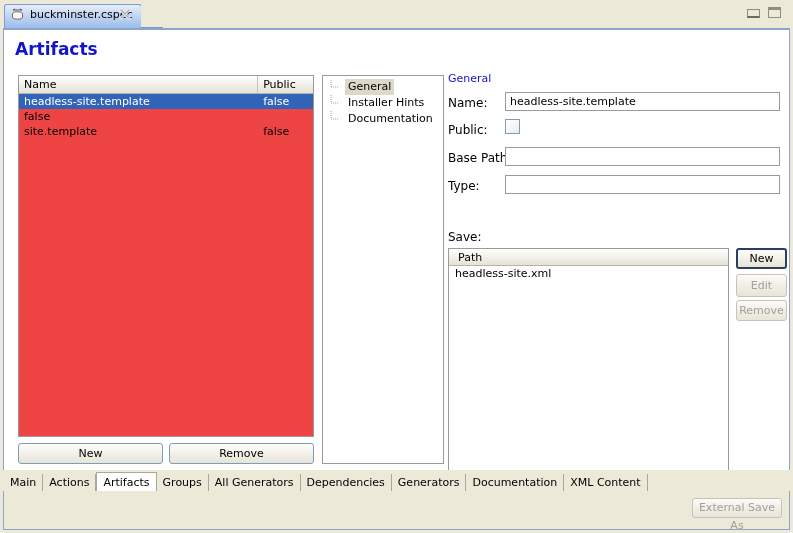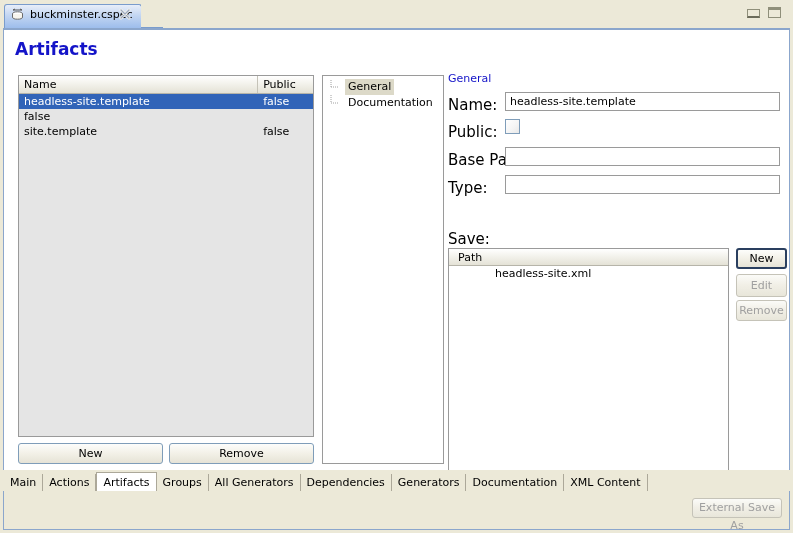--- a/index.html
+++ b/index.html
@@ -88,21 +88,21 @@
     position: absolute; left: 11px; top: 9px;
     font-size: 17px; font-weight: bold;
     color: #1414c8;
     letter-spacing: 0px;
   }
 
   
   #left-table {
     position: absolute; left: 14px; top: 45px;
     width: 296px; height: 362px;
-    background: #e5e5e5;
+    background: #ef4444;
     border: 1px solid #9a9a9a;
     box-sizing: border-box;
     overflow: hidden;
   }
   .th-row {
     display: flex; height: 17px;
     background: linear-gradient(to bottom, #ffffff 0%, #f2f1ea 50%, #e4e2d6 100%);
     border-bottom: 1px solid #b6b4a9;
   }
   .th {
@@ -195,21 +195,21 @@
   #right-panel {
     position: absolute; left: 444px; top: 42px;
     width: 332px; height: 395px;
   }
   #group-general {
     position: absolute; left: 0; top: 0;
     font-size: 11px; color: #1414c8;
   }
   .flabel {
     position: absolute;
-    font-size: 15px; color: #000;
+    font-size: 12px; color: #000;
     white-space: nowrap;
   }
   .finput {
     position: absolute;
     background: #ffffff;
     border: 1px solid #9a9a9a;
     box-sizing: border-box;
     font-family: "DejaVu Sans", "Liberation Sans", sans-serif;
     font-size: 11px;
     color: #000;
@@ -246,21 +246,20 @@
     background: linear-gradient(to bottom, #ffffff 0%, #f2f1ea 50%, #e4e2d6 100%);
     border-bottom: 1px solid #b6b4a9;
     padding: 2px 16px 0 9px;
     font-size: 11px;
     box-sizing: border-box;
   }
   .pth-row {
     height: 15px; line-height: 15px;
     padding-left: 6px;
     font-size: 11px;
-    margin-left: 40px;
   }
   #btn-new-path {
     position: absolute; left: 288px; top: 176px;
     width: 51px; height: 21px; line-height: 17px;
   }
   #btn-edit-path {
     position: absolute; left: 288px; top: 202px;
     width: 51px; height: 23px; line-height: 19px;
   }
   #btn-remove-path {
@@ -379,20 +378,29 @@
         </span>
         <span class="tree-label">General</span>
       </div>
       <div class="tree-item">
         <span class="twist">
           <svg width="10" height="16" viewBox="0 0 10 16">
             <path d="M1 8 H8" stroke="#a0a0a0" stroke-width="1" stroke-dasharray="1 1"></path>
             <path d="M1 0 V8" stroke="#a0a0a0" stroke-width="1" stroke-dasharray="1 1"></path>
           </svg>
         </span>
+        <span class="tree-label">Installer Hints</span>
+      </div>
+      <div class="tree-item">
+        <span class="twist">
+          <svg width="10" height="16" viewBox="0 0 10 16">
+            <path d="M1 8 H8" stroke="#a0a0a0" stroke-width="1" stroke-dasharray="1 1"></path>
+            <path d="M1 0 V8" stroke="#a0a0a0" stroke-width="1" stroke-dasharray="1 1"></path>
+          </svg>
+        </span>
         <span class="tree-label">Documentation</span>
       </div>
     </div>
 
     <div id="right-panel">
 
       <div id="group-general">General</div>
 
       <span class="flabel" id="lbl-name">Name:</span>
       <input class="finput" id="in-name" type="text" value="headless-site.template" style="">

